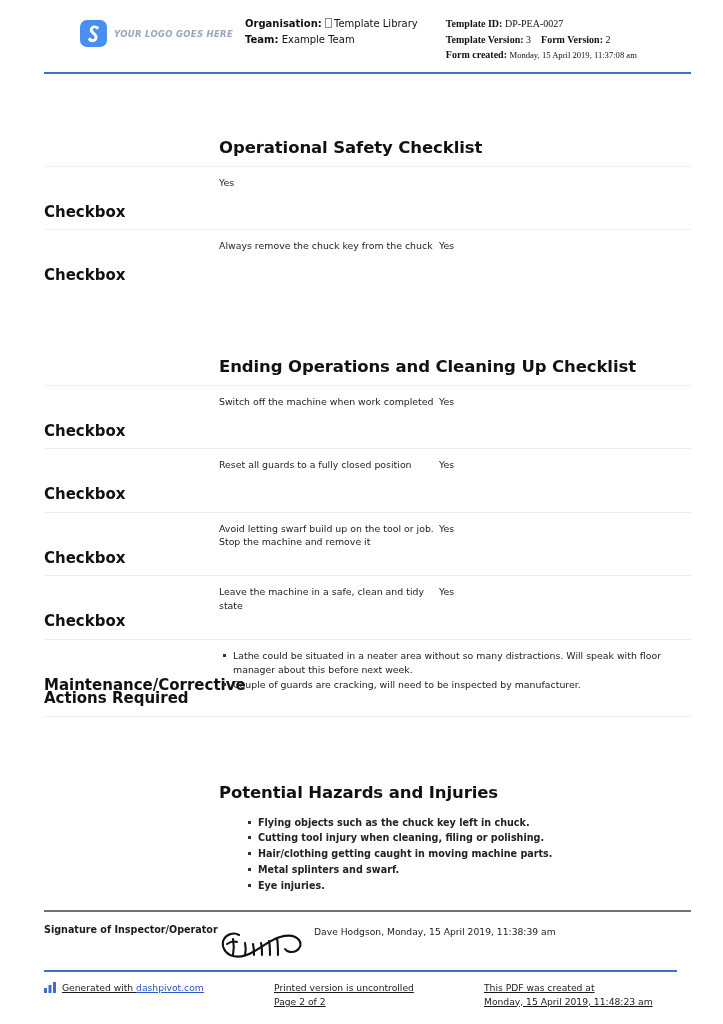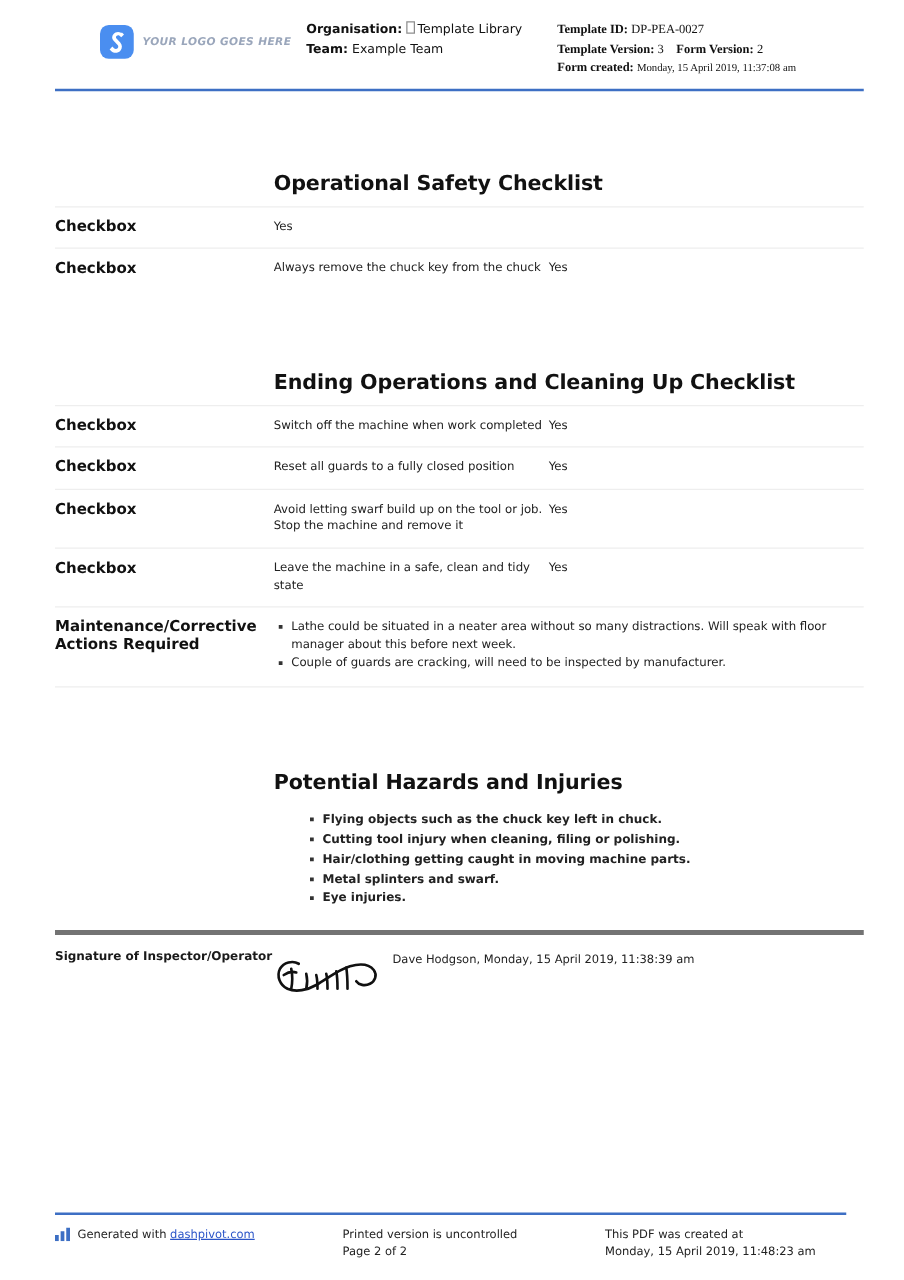--- a/index.html
+++ b/index.html
@@ -94,24 +94,25 @@
 
   .row {
     display: flex;
     border-top: 1px solid #eeeeee;
     padding: 9px 0 10px 0;
     align-items: flex-start;
   }
   .cell-label {
     width: 175px;
     flex: 0 0 175px;
-    font-size: 12px;
+    font-size: 15px;
     font-weight: bold;
     line-height: 13.5px;
     color: #111;
+    margin-top: 30px;
   }
   .cell-desc {
     width: 220px;
     flex: 0 0 220px;
     font-size: 9.4px;
     line-height: 13.6px;
     color: #222;
   }
   .cell-value {
     font-size: 9.4px;
@@ -147,21 +148,21 @@
   .hazard-wrap {
     display: flex;
     padding-bottom: 16px;
   }
   .hazard-spacer { width: 200px; flex: 0 0 200px; }
   ul.bl.bold li { font-weight: bold; font-size: 9.6px; line-height: 14.8px; }
 
   
   .sig-row {
     display: flex;
-    border-top: 4px solid #737373;
+    border-top: 2px solid #737373;
     padding: 11px 0 0 0;
     align-items: flex-start;
   }
   .sig-label {
     width: 175px;
     flex: 0 0 175px;
     font-size: 9.6px;
     font-weight: bold;
     line-height: 13.5px;
   }
@@ -179,20 +180,21 @@
   }
 
   
   .footer {
     position: absolute;
     left: 0;
     bottom: 0;
     width: 709px;
     box-sizing: border-box;
     padding: 0 32px 16px 44px;
+    text-decoration: underline;
   }
   .footer-rule {
     height: 2px;
     background: #3d6fc4;
     margin-bottom: 9px;
   }
   .footer-cols {
     display: flex;
     font-size: 9.2px;
     line-height: 13.5px;

